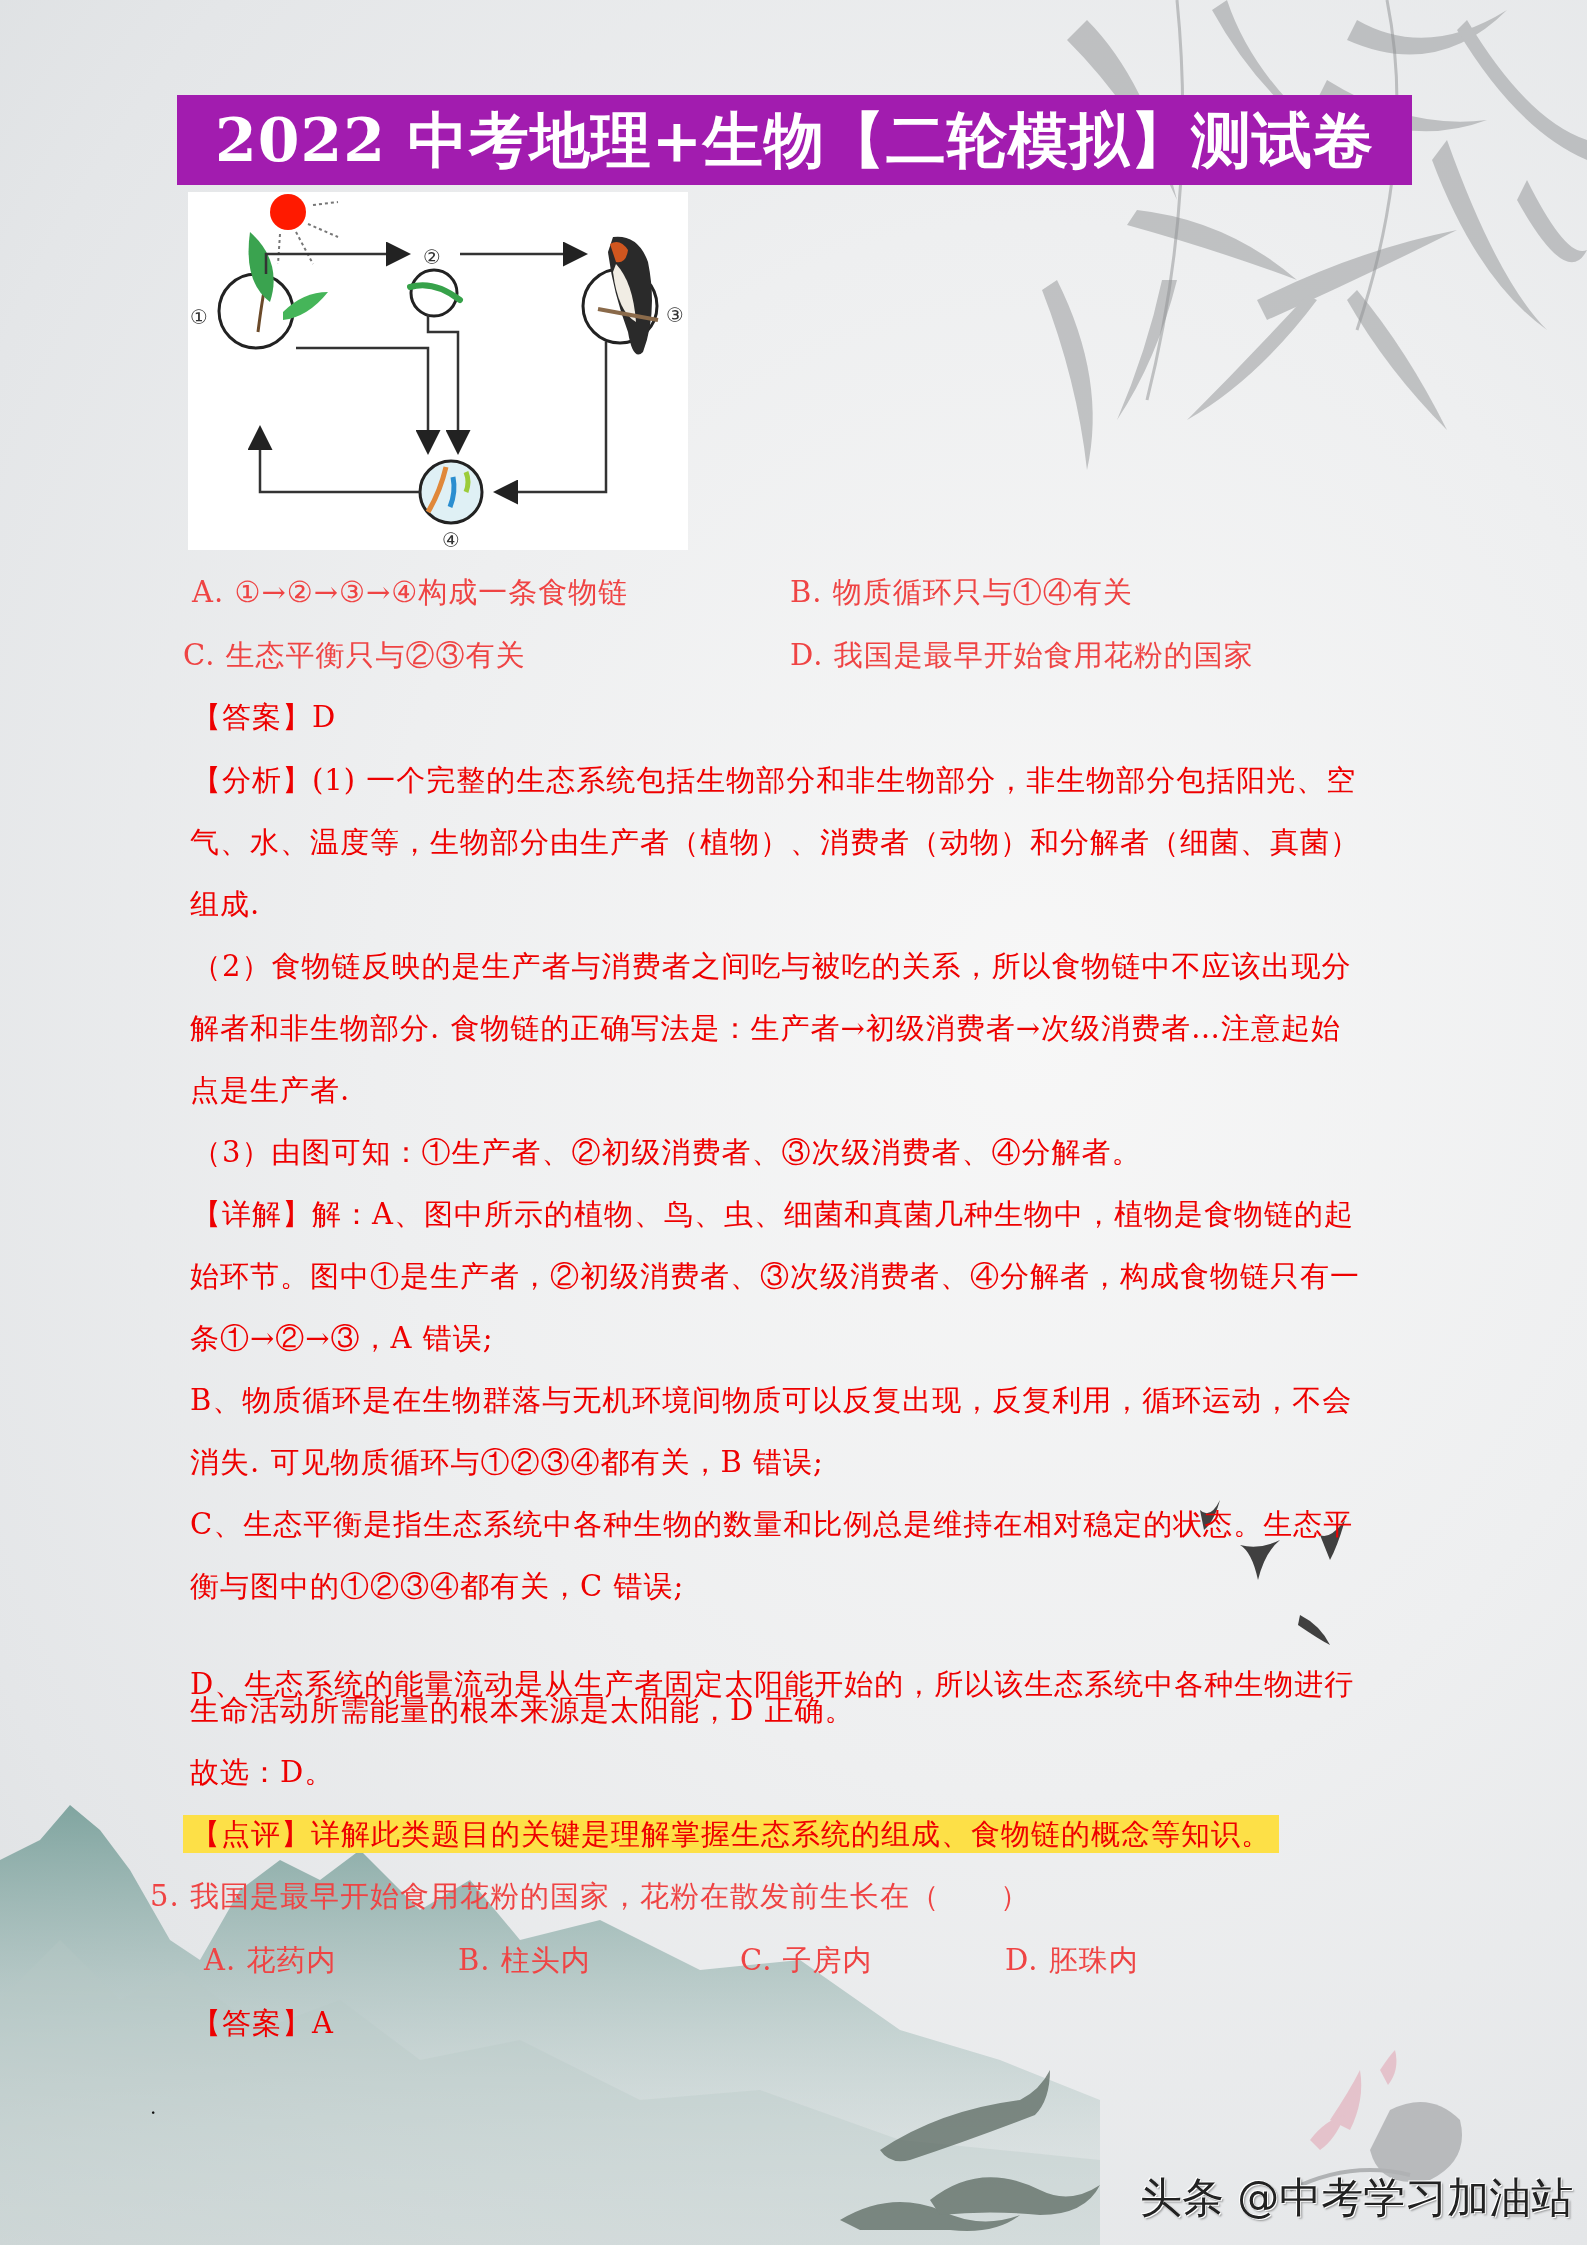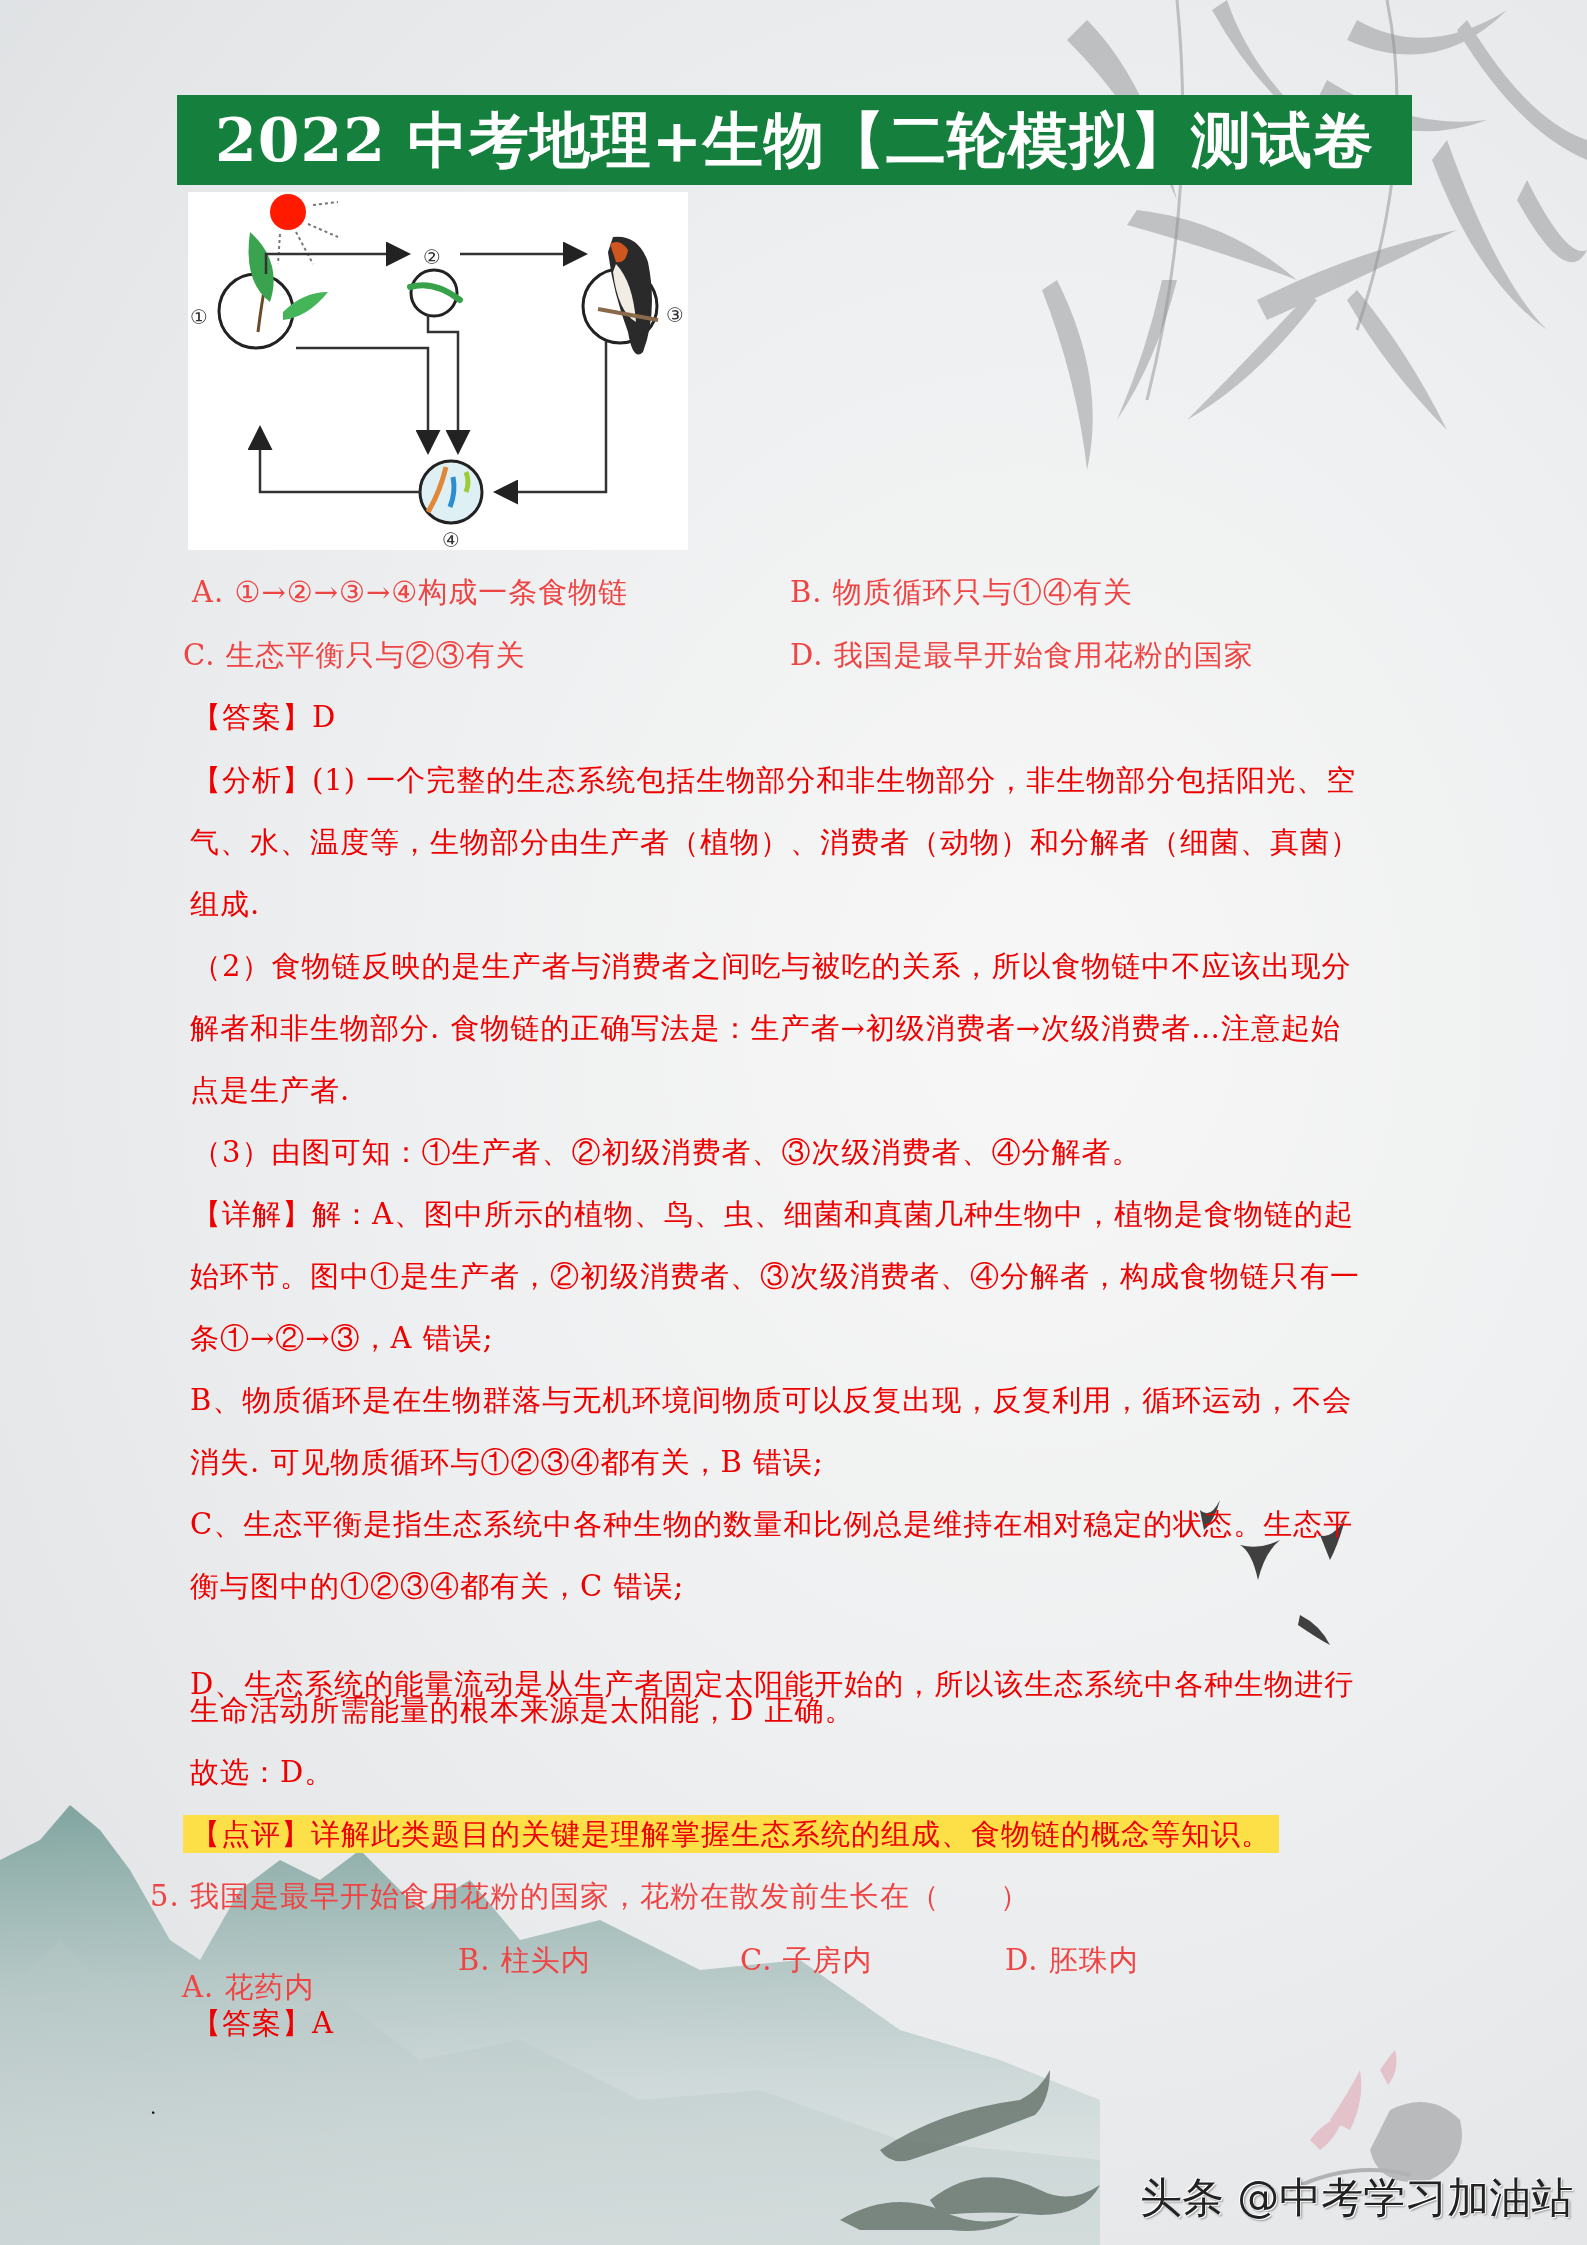--- a/index.html
+++ b/index.html
@@ -10,21 +10,21 @@
   }
   .bg-layer { position:absolute; pointer-events:none; }
   .bamboo { right:0; top:0; width:560px; height:640px; }
   .mountains { left:0; top:1800px; width:1100px; height:445px; }
   .fish { left:820px; top:2030px; width:380px; height:210px; }
   .lotus { left:1270px; top:2050px; width:300px; height:170px; }
   .birds { left:1180px; top:1490px; width:300px; height:200px; }
 
   .title-banner {
     position:absolute; left:177px; top:95px; width:1235px; height:90px;
-    background:#15803d; color:#fff;
+    background:#a21caf; color:#fff;
     font-family:"DejaVu Serif", serif; font-weight:bold; font-size:60px;
     line-height:90px; text-align:center; letter-spacing:1px; white-space:nowrap;
   }
   .diagram-box {
     position:absolute; left:188px; top:192px; width:500px; height:358px; background:#fff;
   }
   .line { position:absolute; font-size:29px; line-height:40px; white-space:nowrap; color:#111; letter-spacing:1px; }
   .red { color:#ee0000; }
   .black { color:#ef4444; }
   .hl { background:#fde047; padding:2px 8px; }
@@ -191,21 +191,21 @@
 <div class="line red" style="left:190px; top:1566px;">衡与图中的①②③④都有关，C 错误;</div>
 <div class="line red" style="left:190px; top:1628px;margin-top:36px;">D、生态系统的能量流动是从生产者固定太阳能开始的，所以该生态系统中各种生物进行</div>
 <div class="line red" style="left:190px; top:1690px;">生命活动所需能量的根本来源是太阳能，D 正确。</div>
 <div class="line red" style="left:190px; top:1752px;">故选：D。</div>
 
 <div class="line red" style="left:183px; top:1814px;">
   <span class="hl"><span>【点评】</span><span>详解此类题目的关键是理解掌握生态系统的组成、食物链的概念等知识。</span></span>
 </div>
 
 <div class="line black" style="left:150px; top:1876px;">5. 我国是最早开始食用花粉的国家，花粉在散发前生长在（　　）</div>
-<div class="line black opt" style="left:182px; top:1940px;margin-top:27px;">A. 花药内</div>
+<div class="line black opt" style="left:204px; top:1940px;">A. 花药内</div>
 <div class="line black opt" style="left:458px; top:1940px;">B. 柱头内</div>
 <div class="line black opt" style="left:740px; top:1940px;">C. 子房内</div>
 <div class="line black opt" style="left:1005px; top:1940px;">D. 胚珠内</div>
 <div class="line red" style="left:192px; top:2003px;">
   <span>【答案】</span><span>A</span>
 </div>
 
 <div class="dot">.</div>
 <div class="watermark">头条 @中考学习加油站</div>
 

